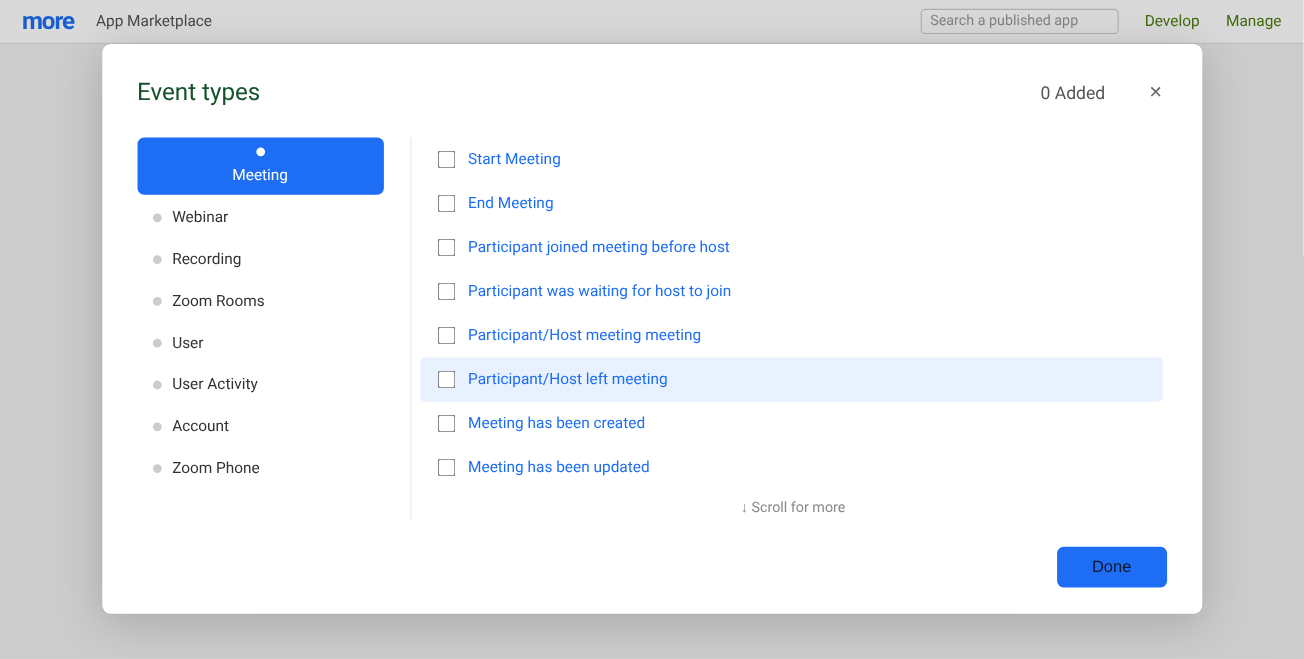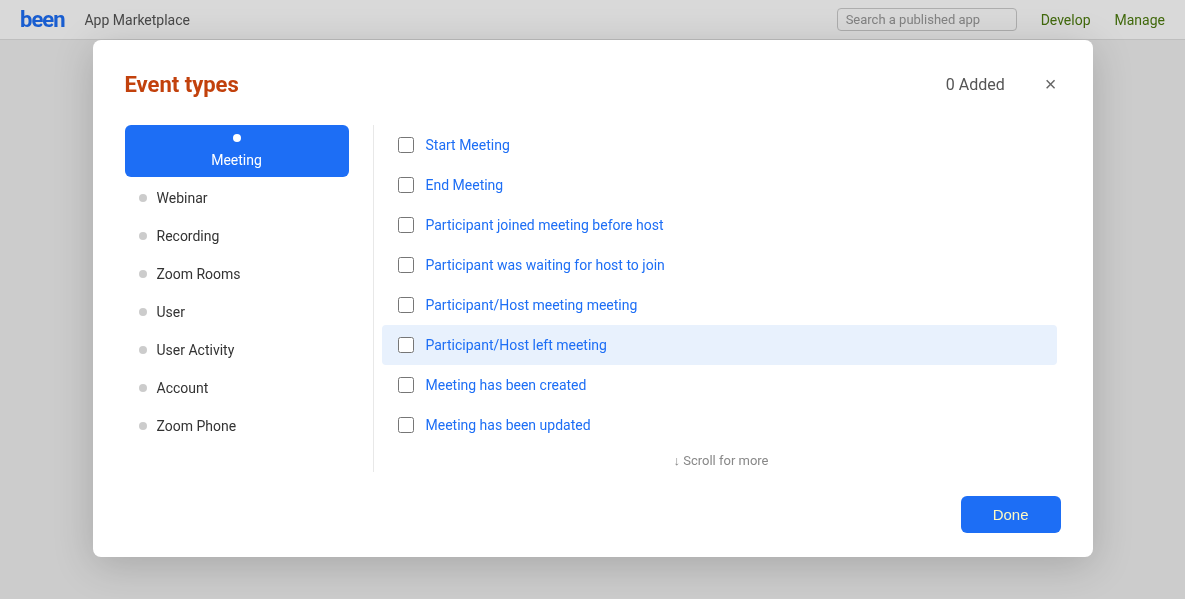--- a/index.html
+++ b/index.html
@@ -80,22 +80,22 @@
 
     .modal-header {
       display: flex;
       align-items: flex-start;
       justify-content: space-between;
       margin-bottom: 28px;
     }
 
     .modal-title {
       font-size: 22px;
-      font-weight: 700;
-      color: #c2410c;
+      font-weight: 400;
+      color: #14532d;
     }
 
     .modal-header-right {
       display: flex;
       align-items: center;
       gap: 36px;
     }
 
     .added-count {
       font-size: 16px;
@@ -238,34 +238,34 @@
 
     
     .modal-footer {
       display: flex;
       justify-content: flex-end;
       margin-top: 24px;
     }
 
     .done-btn {
       background: #1d6ef5;
-      color: #fef9c3;
+      color: #0f172a;
       border: none;
       border-radius: 6px;
       padding: 10px 32px;
       font-size: 15px;
       font-weight: 500;
       cursor: pointer;
     }
   </style>
 </head>
 <body>
 
 <div class="top-nav">
-  <span class="nav-logo">been</span>
+  <span class="nav-logo">more</span>
   <span class="nav-title">App Marketplace</span>
   <div class="nav-right">
     <span class="nav-search">Search a published app</span>
     <span class="nav-link">Develop</span>
     <span class="nav-link">Manage</span>
   </div>
 </div>
 
 <div class="modal-overlay">
   <div class="modal">

